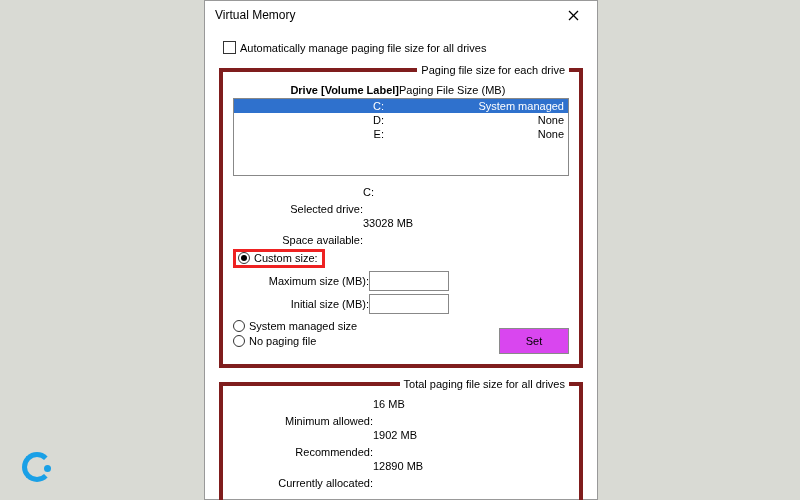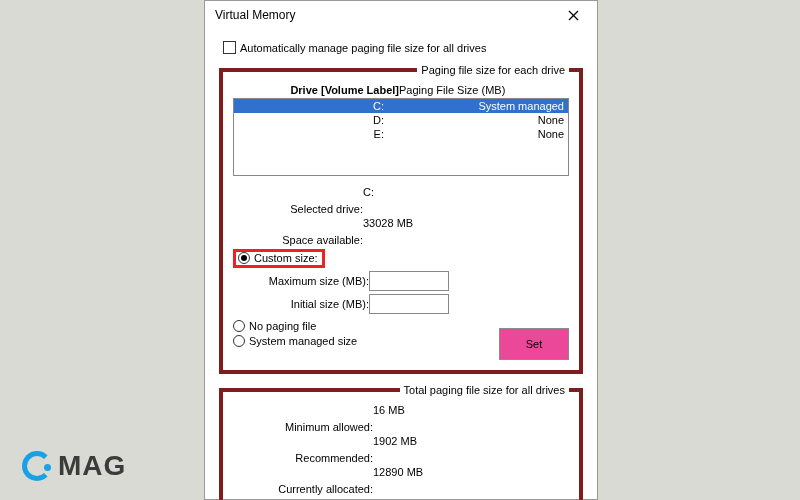--- a/index.html
+++ b/index.html
@@ -131,23 +131,23 @@
     border: 1px solid #888;
     background: #fff;
   }
   .setrow {
     display: flex;
     justify-content: flex-end;
     margin-top: -22px;
   }
   .btn {
     border: 1px solid #8a8a8a;
-    background: #ec4899;
+    background: #d946ef;
     min-width: 70px;
-    height: 32px;
+    height: 26px;
     display: inline-flex;
     align-items: center;
     justify-content: center;
     font-size: 11px;
     padding: 0 14px;
   }
   .btn.default { border: 2px solid #1a6fd8; }
   .footer {
     display: flex;
     justify-content: flex-end;
@@ -253,25 +253,25 @@
           <span class="txt"></span>
         </div>
         <div class="row">
           <span class="lbl">Initial size (MB):</span>
           <span class="txt"></span>
         </div>
       </div>
 
       <div class="optrow">
         <span class="radio"></span>
-        <span>No paging file</span>
+        <span>System managed size</span>
       </div>
       <div class="optrow">
         <span class="radio"></span>
-        <span>System managed size</span>
+        <span>No paging file</span>
       </div>
 
       <div class="setrow">
         <span class="btn">Set</span>
       </div>
     </fieldset>
 
     <fieldset class="group">
       <legend>Total paging file size for all drives</legend>
       <div class="kv" style="margin-left:10px">
@@ -290,14 +290,13 @@
 
     <div class="footer">
       <span class="btn default">OK</span>
       <span class="btn">Cancel</span>
     </div>
   </div>
 </div>
 
 <div class="logo">
   <span class="logo-icon"></span>
-  <span class="logo-text">MAG</span>
 </div>
 
 </body></html>

